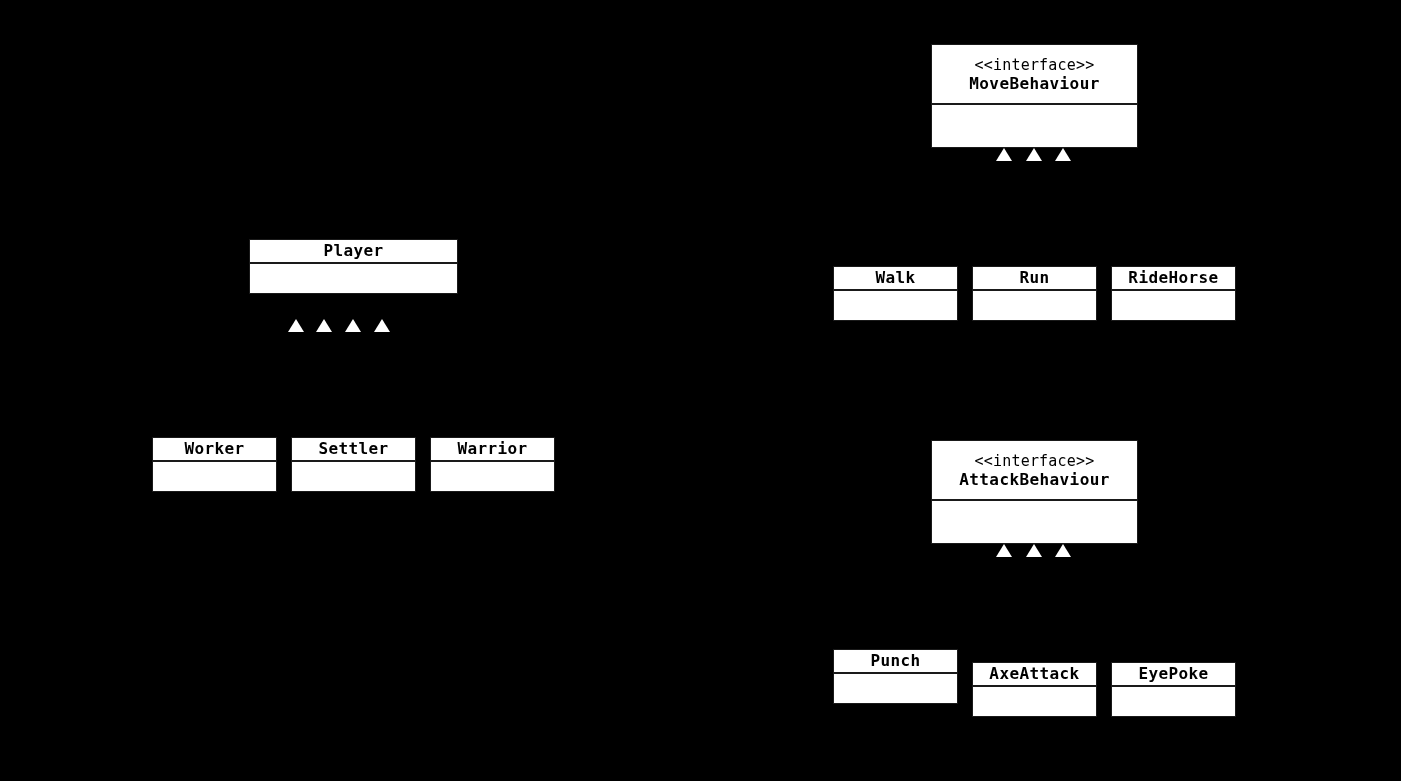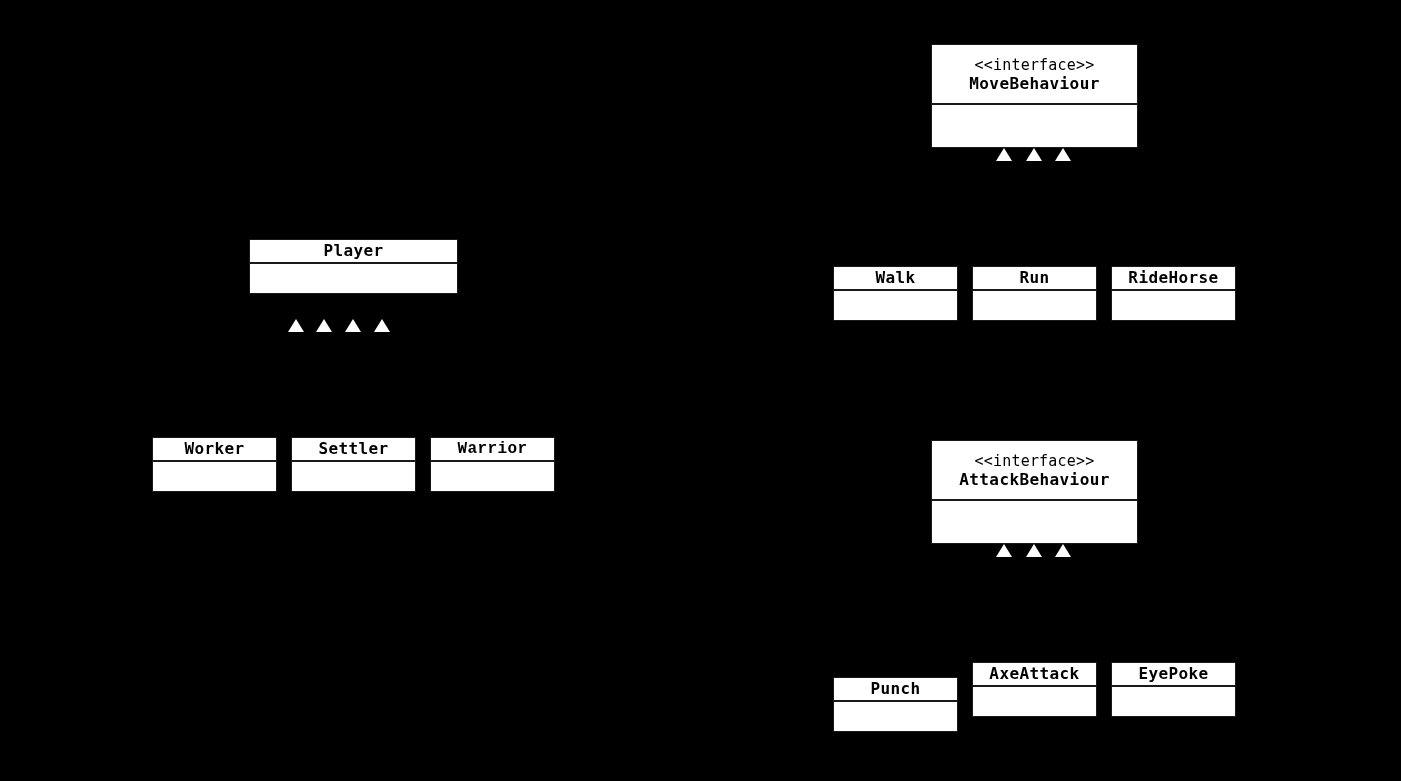--- a/index.html
+++ b/index.html
@@ -127,34 +127,34 @@
         <div class="cls-name">Worker</div>
       </div>
       <div class="uml-body"></div>
     </div>
     <div class="uml-box class-box" style="left: 291px; top: 437px; width: 125px;">
       <div class="uml-header">
         <div class="cls-name">Settler</div>
       </div>
       <div class="uml-body"></div>
     </div>
-    <div class="uml-box class-box" style="left: 430px; top: 437px; width: 125px; font-family: Liberation Mono, monospace;">
+    <div class="uml-box class-box" style="left: 430px; top: 437px; width: 125px;">
       <div class="uml-header">
         <div class="cls-name">Warrior</div>
       </div>
       <div class="uml-body"></div>
     </div>
     <div class="uml-box iface-box" style="left: 931px; top: 440px; width: 207px;">
       <div class="uml-header">
         <div class="stereotype">&lt;&lt;interface&gt;&gt;</div>
         <div class="cls-name">AttackBehaviour</div>
       </div>
       <div class="uml-body"></div>
     </div>
-    <div class="uml-box class-box" style="left: 833px; top: 677px; width: 125px;">
+    <div class="uml-box class-box" style="left: 833px; top: 649px; width: 125px;">
       <div class="uml-header">
         <div class="cls-name">Punch</div>
       </div>
       <div class="uml-body"></div>
     </div>
     <div class="uml-box class-box" style="left: 972px; top: 662px; width: 125px;">
       <div class="uml-header">
         <div class="cls-name">AxeAttack</div>
       </div>
       <div class="uml-body"></div>

